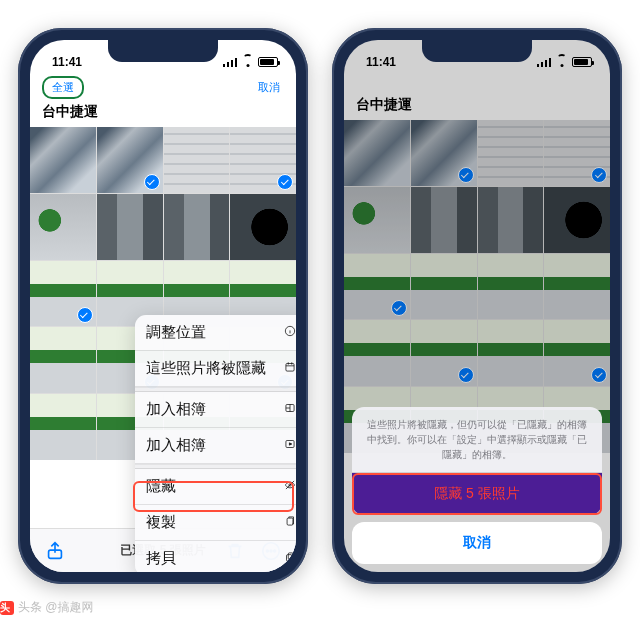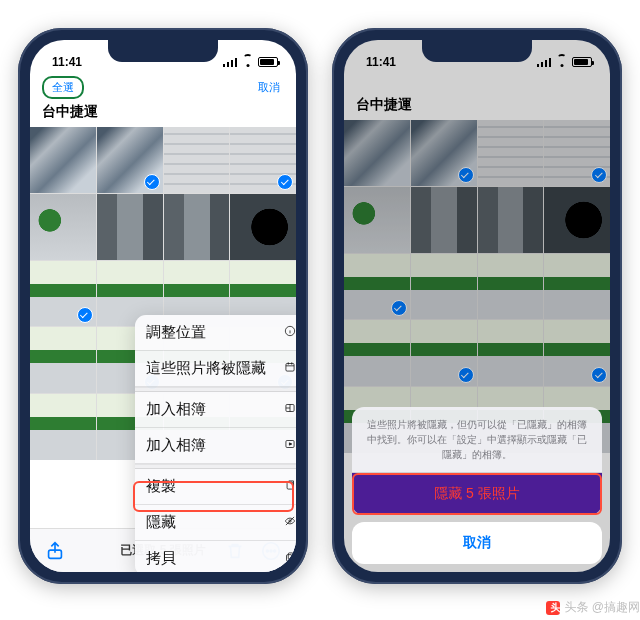--- a/index.html
+++ b/index.html
@@ -142,21 +142,21 @@
   .sheet-group {
     background:rgba(240,240,244,0.95); border-radius:12px; overflow:hidden;
     margin-bottom:7px;
   }
   .sheet-msg { padding:10px 14px; font-size:10px; color:#7a7a80; text-align:center; line-height:1.5; border-bottom:0.5px solid #d0d0d4;}
   .sheet-btn { padding:12px; text-align:center; color:#ff3b30; font-size:14px; background:#4c1d95 }
   .sheet-cancel { background:#fff; border-radius:12px; padding:12px; text-align:center; color:#007aff; font-weight:600; font-size:14px;}
 
   .watermark {
     position:absolute; bottom:4px; left:0; right:0;
-    text-align:right; font-size:12px; color:#bfbfbf;
+    text-align:left; font-size:12px; color:#bfbfbf;
   }
   .watermark .logo {
     display:inline-block; width:14px; height:14px; border-radius:3px;
     background:#ff3b30; color:#fff; font-size:10px; line-height:14px; vertical-align:middle;
     margin-right:4px; font-weight:700;
   }
 </style>
 </head>
 <body>
 
@@ -240,32 +240,32 @@
           </div>
           <div class="menu-item">
             <span>加入相簿</span>
             <span><svg class="menu-icon" viewBox="0 0 24 24">
                 <rect x="5" y="6" width="14" height="12" rx="2"></rect>
                 <path d="M11 10l4 2-4 2z" fill="#111"></path>
               </svg></span>
           </div>
           <div class="menu-sep"></div>
           <div class="menu-item">
-            <span>複製</span>
-            <span><svg class="menu-icon" viewBox="0 0 24 24">
-                <rect x="7" y="7" width="10" height="12" rx="2"></rect>
-                <path d="M10 7V5h8v12h-2"></path>
-              </svg></span>
-          </div>
-          <div class="menu-item">
             <span>隱藏</span>
             <span><svg class="menu-icon" viewBox="0 0 24 24">
                 <path d="M4 12s3-5 8-5 8 5 8 5-3 5-8 5-8-5-8-5z"></path>
                 <circle cx="12" cy="12" r="2"></circle>
                 <path d="M5 19L19 5"></path>
+              </svg></span>
+          </div>
+          <div class="menu-item">
+            <span>複製</span>
+            <span><svg class="menu-icon" viewBox="0 0 24 24">
+                <rect x="7" y="7" width="10" height="12" rx="2"></rect>
+                <path d="M10 7V5h8v12h-2"></path>
               </svg></span>
           </div>
           <div class="menu-item">
             <span>拷貝</span>
             <span><svg class="menu-icon" viewBox="0 0 24 24">
                 <rect x="6" y="8" width="10" height="11" rx="2"></rect>
                 <rect x="9" y="5" width="10" height="11" rx="2"></rect>
               </svg></span>
           </div>
         </div>

